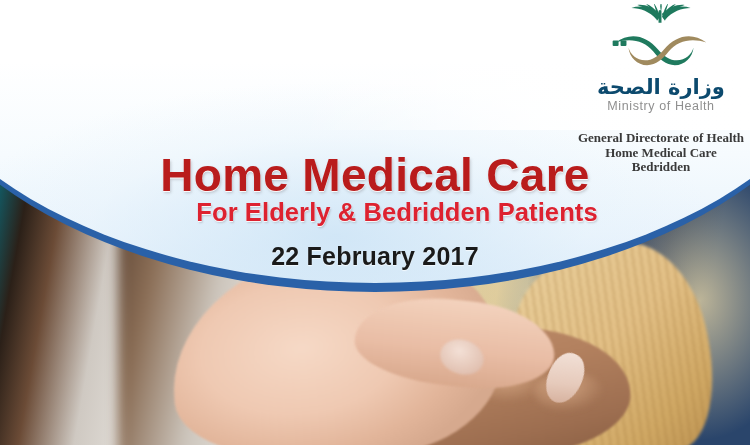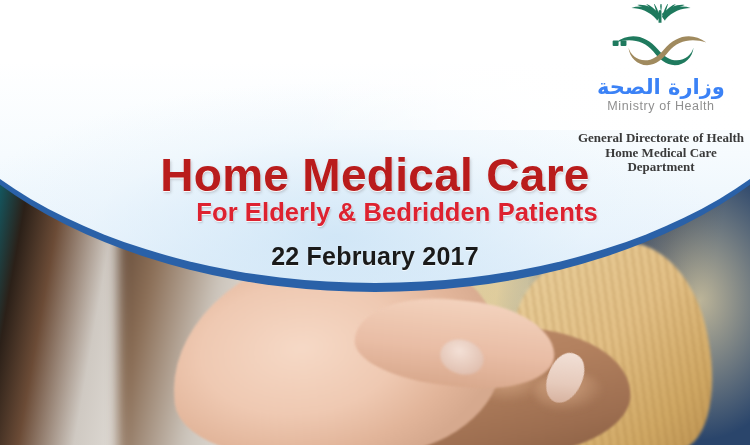--- a/index.html
+++ b/index.html
@@ -124,21 +124,21 @@
     pointer-events:none;
   }
 
   
   .logo{
     position:absolute;left:576px;top:4px;width:170px;text-align:center;
   }
   .logo-mark{width:120px;height:74px;margin:0 auto;display:block;}
   .logo-ar{
     font-family:"DejaVu Sans",sans-serif;
-    font-size:21px;color:#3b82f6;direction:rtl;
+    font-size:21px;color:#0c4a6e;direction:rtl;
     line-height:1.05;margin-top:-2px;font-weight:600;
   }
   .logo-en{
     font-family:"Liberation Sans",sans-serif;
     font-size:12.5px;color:#8f8f8f;letter-spacing:.6px;
     margin-top:1px;font-weight:400;
   }
   .logo-sub{
     font-family:Liberation Serif, serif;
     font-size:13px;color:#3a3a3a;line-height:1.12;margin-top:18px;
@@ -207,21 +207,21 @@
       </g>
       <path d="M28 78 c30 -22 62 -14 86 14 c12 14 24 22 38 22 c18 0 30 -12 34 -26 c-2 20 -18 36 -38 36 c-18 0 -32 -12 -44 -28 c-18 -22 -46 -28 -76 -18z" fill="#1f7a5e"></path>
       <path d="M212 78 c-30 -22 -62 -14 -86 14 c-12 14 -24 22 -38 22 c-18 0 -30 -12 -34 -26 c2 20 18 36 38 36 c18 0 32 -12 44 -28 c18 -22 46 -28 76 -18z" fill="#a08a5e"></path>
       <rect x="22" y="74" width="12" height="11" rx="2" fill="#1f7a5e"></rect>
       <rect x="38" y="74" width="12" height="11" rx="2" fill="#1f7a5e"></rect>
     </svg>
     <div class="logo-ar">وزارة الصحة</div>
     <div class="logo-en">Ministry of Health</div>
     <div class="logo-sub">
       <div>General Directorate of Health</div>
-      <div>Home Medical Care Department</div>
+      <div>Home Medical Care Bedridden</div>
     </div>
   </div>
 
   <div class="titles">
     <div class="title-main">Home Medical Care</div>
     <div class="title-sub">For Elderly &amp; Bedridden Patients</div>
     <div class="title-date">22 February 2017</div>
   </div>
 
 </div>

